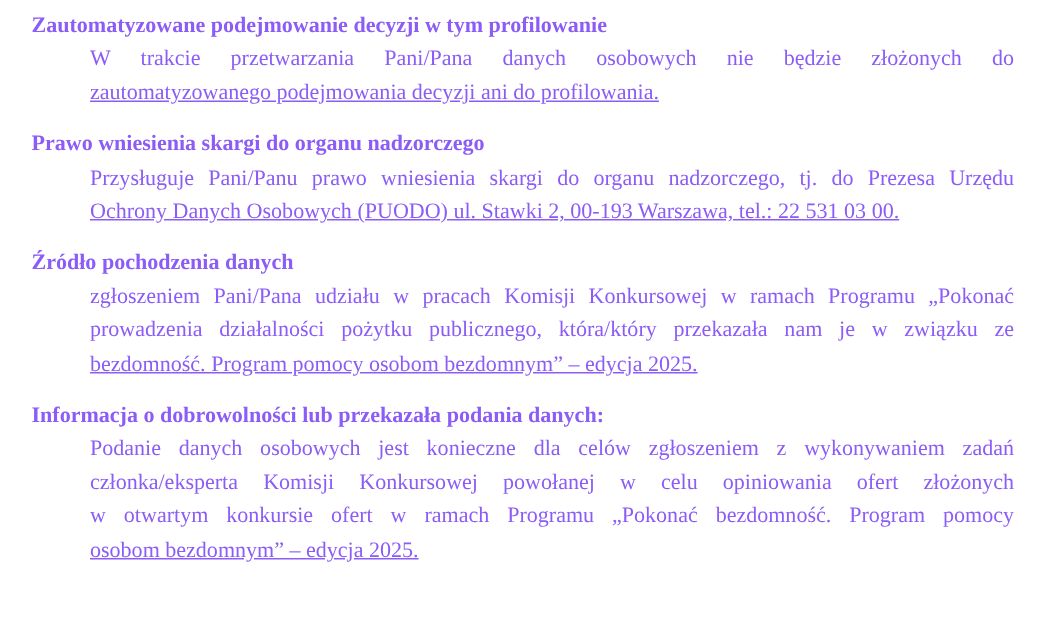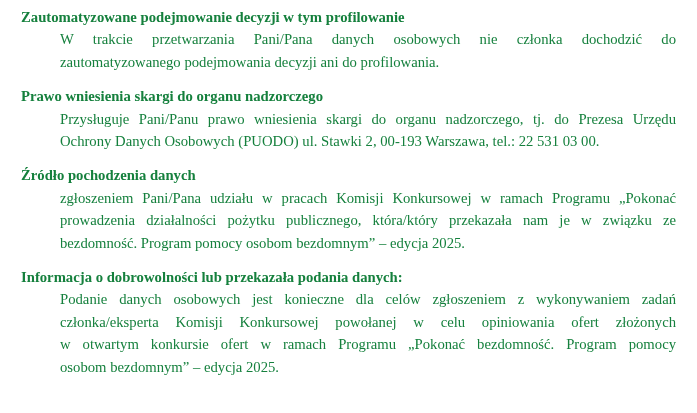--- a/index.html
+++ b/index.html
@@ -5,21 +5,21 @@
   html, body {
     margin: 0;
     padding: 0;
     background: #ffffff;
   }
   .page {
     position: relative;
     width: 697px;
     height: 413px;
     background: #ffffff;
-    color: #15803d;
+    color: #8b5cf6;
     font-family: "Liberation Serif", "DejaVu Serif", serif;
     font-size: 14.7px;
     box-sizing: border-box;
     padding: 6px 21px 0 21px;
     overflow: hidden;
   }
   .section {
     margin: 0 0 12px 0;
   }
   .section-heading {
@@ -33,31 +33,32 @@
     margin: 0 0 0 39px; 
   }
   .line {
     line-height: 22.4px;
     text-align: justify;
     text-align-last: justify;
   }
   .line.last {
     text-align: right;
     text-align-last: left;
+    text-decoration: underline;
   }
 </style>
 </head>
 <body>
 
 <div class="page">
 
   <div class="section">
     <h2 class="section-heading">Zautomatyzowane podejmowanie decyzji w tym profilowanie</h2>
     <div class="paragraph">
-        <div class="line">W trakcie przetwarzania Pani/Pana danych osobowych nie członka dochodzić do</div>
+        <div class="line">W trakcie przetwarzania Pani/Pana danych osobowych nie będzie złożonych do</div>
         <div class="line last">zautomatyzowanego podejmowania decyzji ani do profilowania.</div>
       </div>
   </div>
 
   <div class="section">
     <h2 class="section-heading">Prawo wniesienia skargi do organu nadzorczego</h2>
     <div class="paragraph">
         <div class="line">Przysługuje Pani/Panu prawo wniesienia skargi do organu nadzorczego, tj. do Prezesa Urzędu</div>
         <div class="line last">Ochrony Danych Osobowych (PUODO) ul. Stawki 2, 00-193 Warszawa, tel.: 22 531 03 00.</div>
       </div>

